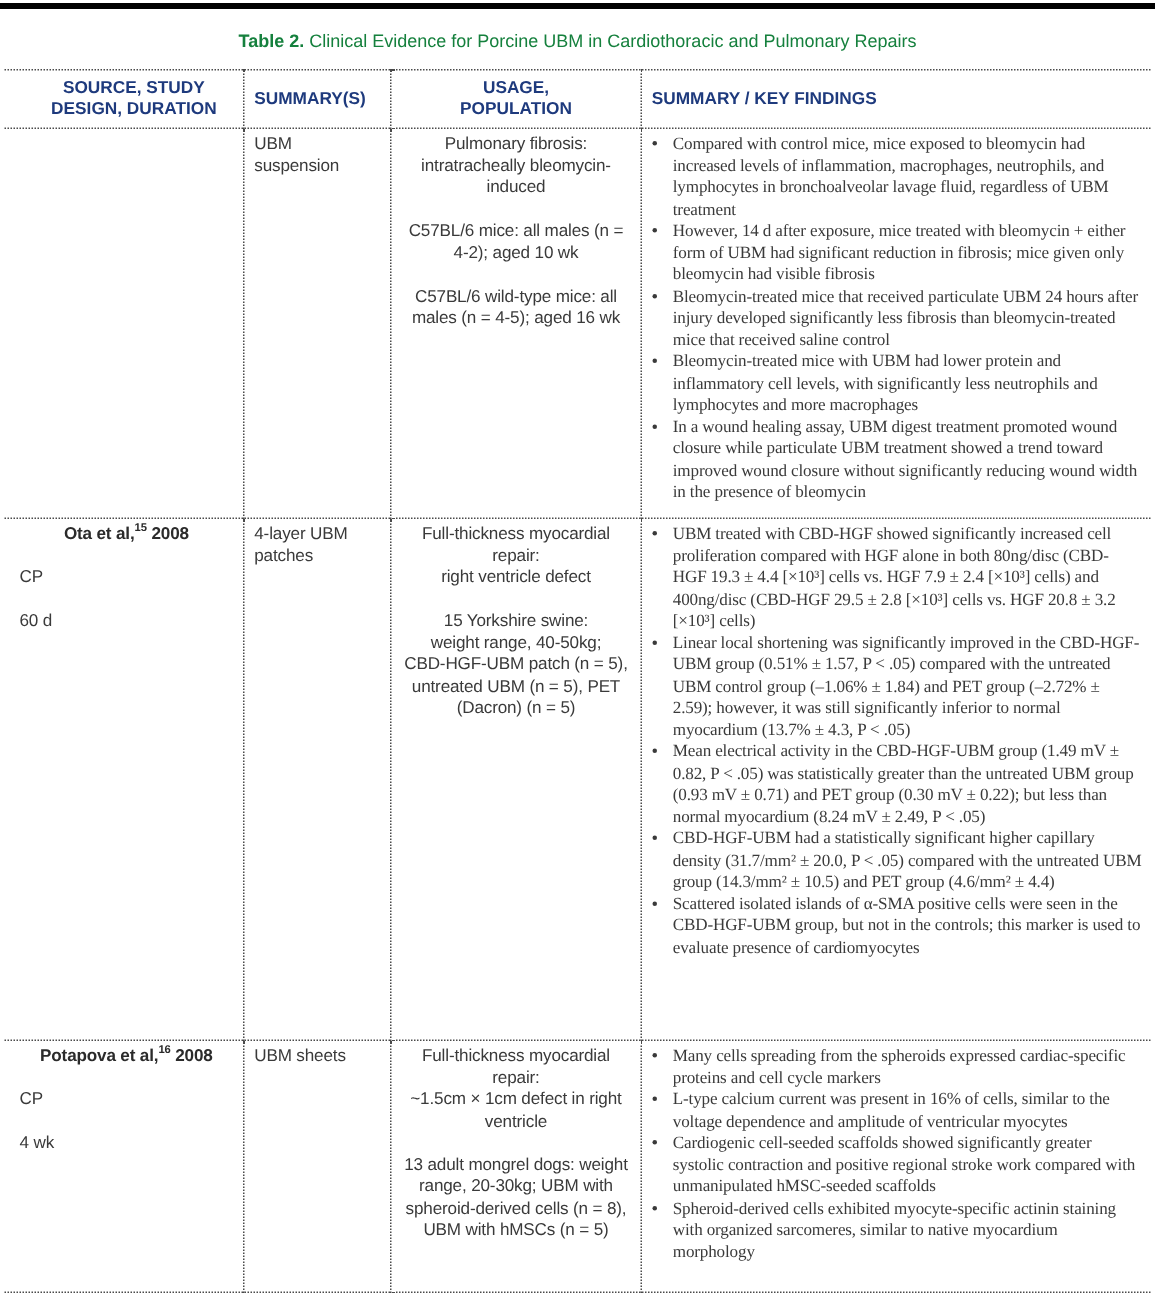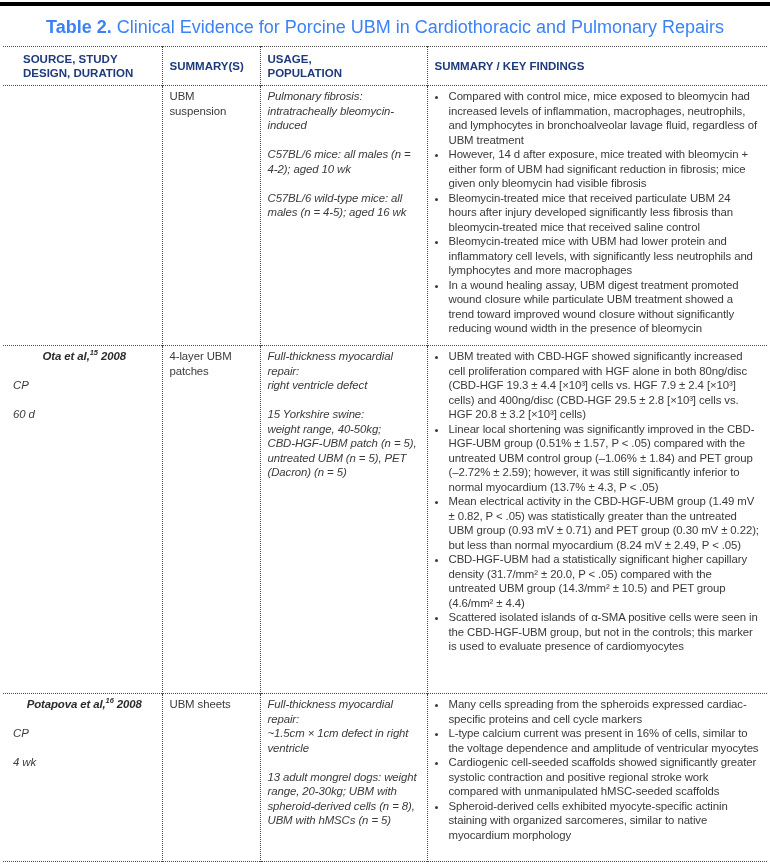--- a/index.html
+++ b/index.html
@@ -14,22 +14,22 @@
     box-sizing: border-box;
   }
   .top-rule {
     margin: 2px 0 0 0;
     height: 4px;
     background: #000000;
     width: 770px;
   }
   .table-title {
     text-align: center;
-    font-size: 18px;
-    color: #3b82f6;
+    font-size: 12px;
+    color: #15803d;
     margin: 12px 10px 10px 10px;
     line-height: 18px;
   }
   .table-title .t-label { font-weight: 700; }
   table.evidence-table {
     border-collapse: collapse;
     table-layout: fixed;
     width: 764px;
     margin: 0 3px;
     font-size: 11.4px;
@@ -55,32 +55,32 @@
   th:first-child { padding-left: 20px; }
   th + th, td + td { border-left: 1px dotted #4a4a4a; }
   td {
     vertical-align: top;
     padding: 3px 6px 4px 7px;
   }
   td.src { padding-left: 10px; }
   tr.r0 { height: 260px; }
   tr.r1 { height: 348px; }
   tr.r2 { height: 168px; }
-  .pre { white-space: pre-line; }
+  .pre { white-space: pre-line; text-align: center; }
   td p.para, td p.study, td p.design, td p.duration {
     margin: 0 0 14.5px 0;
-    font-style: italic;
   }
   td p:last-child { margin-bottom: 0; }
   p.study { font-weight: 700; color: #2b2b2b; text-align: center; }
   p.study sup { font-size: 7.5px; line-height: 0; }
   ul.bullets {
     margin: 0;
     padding: 0 0 0 13px;
     list-style: disc outside;
+    font-family: Liberation Serif, serif;
   }
   ul.bullets li {
     margin: 0;
     padding: 0 0 0 1px;
   }
 </style>
 </head>
 <body>
 
 <div class="sheet">

